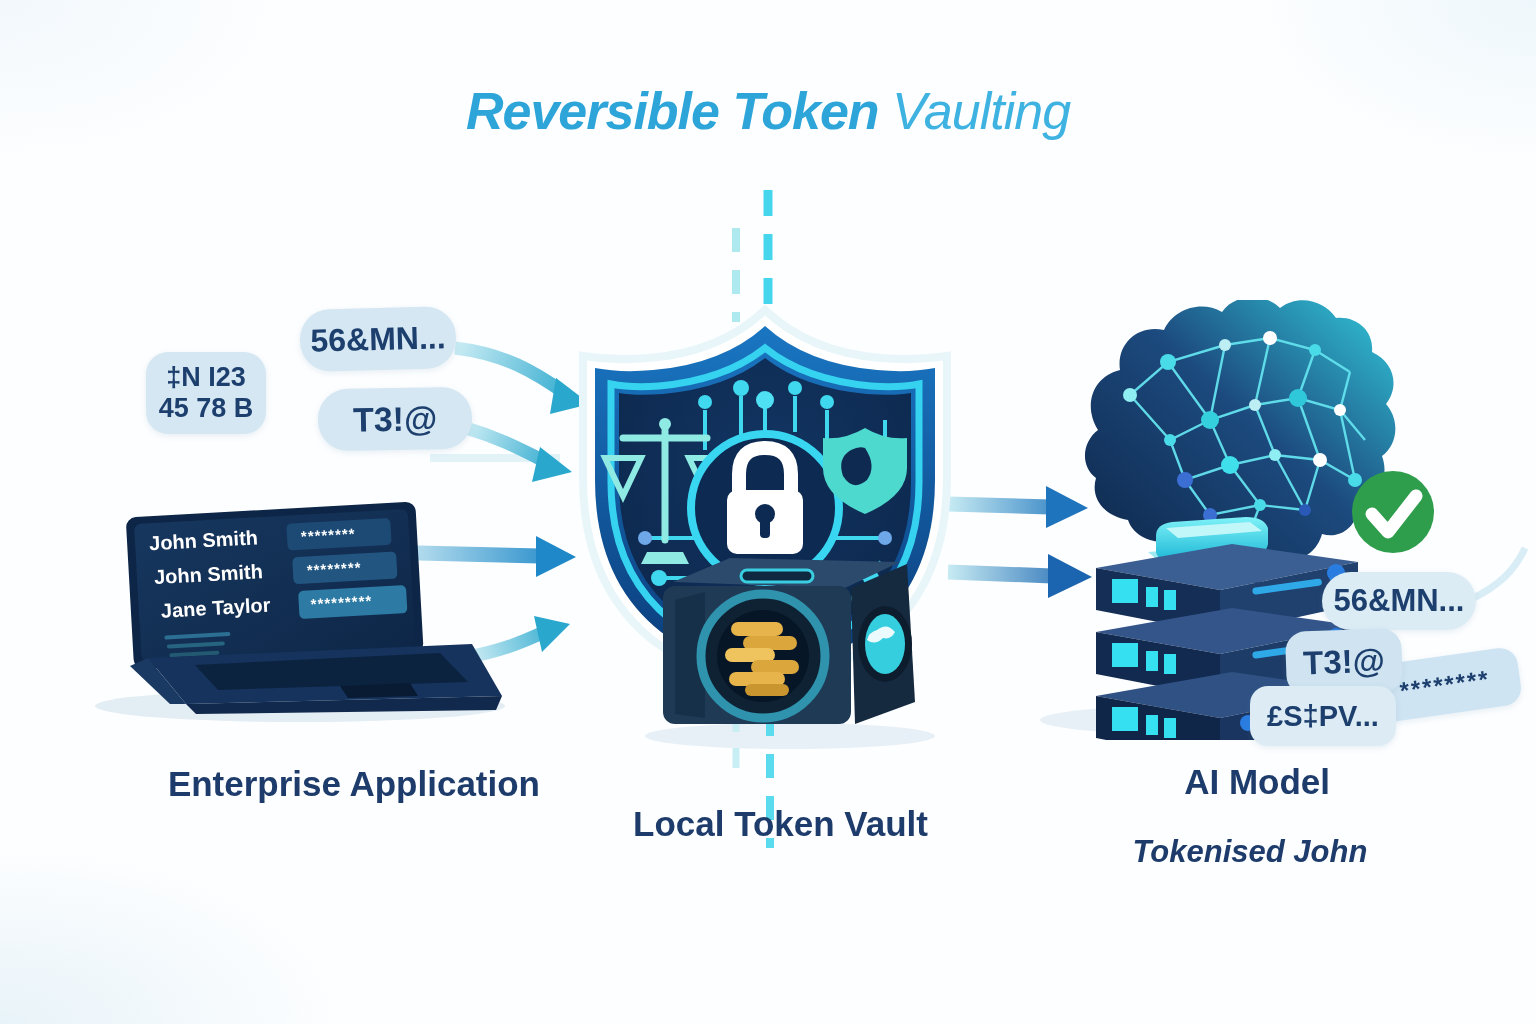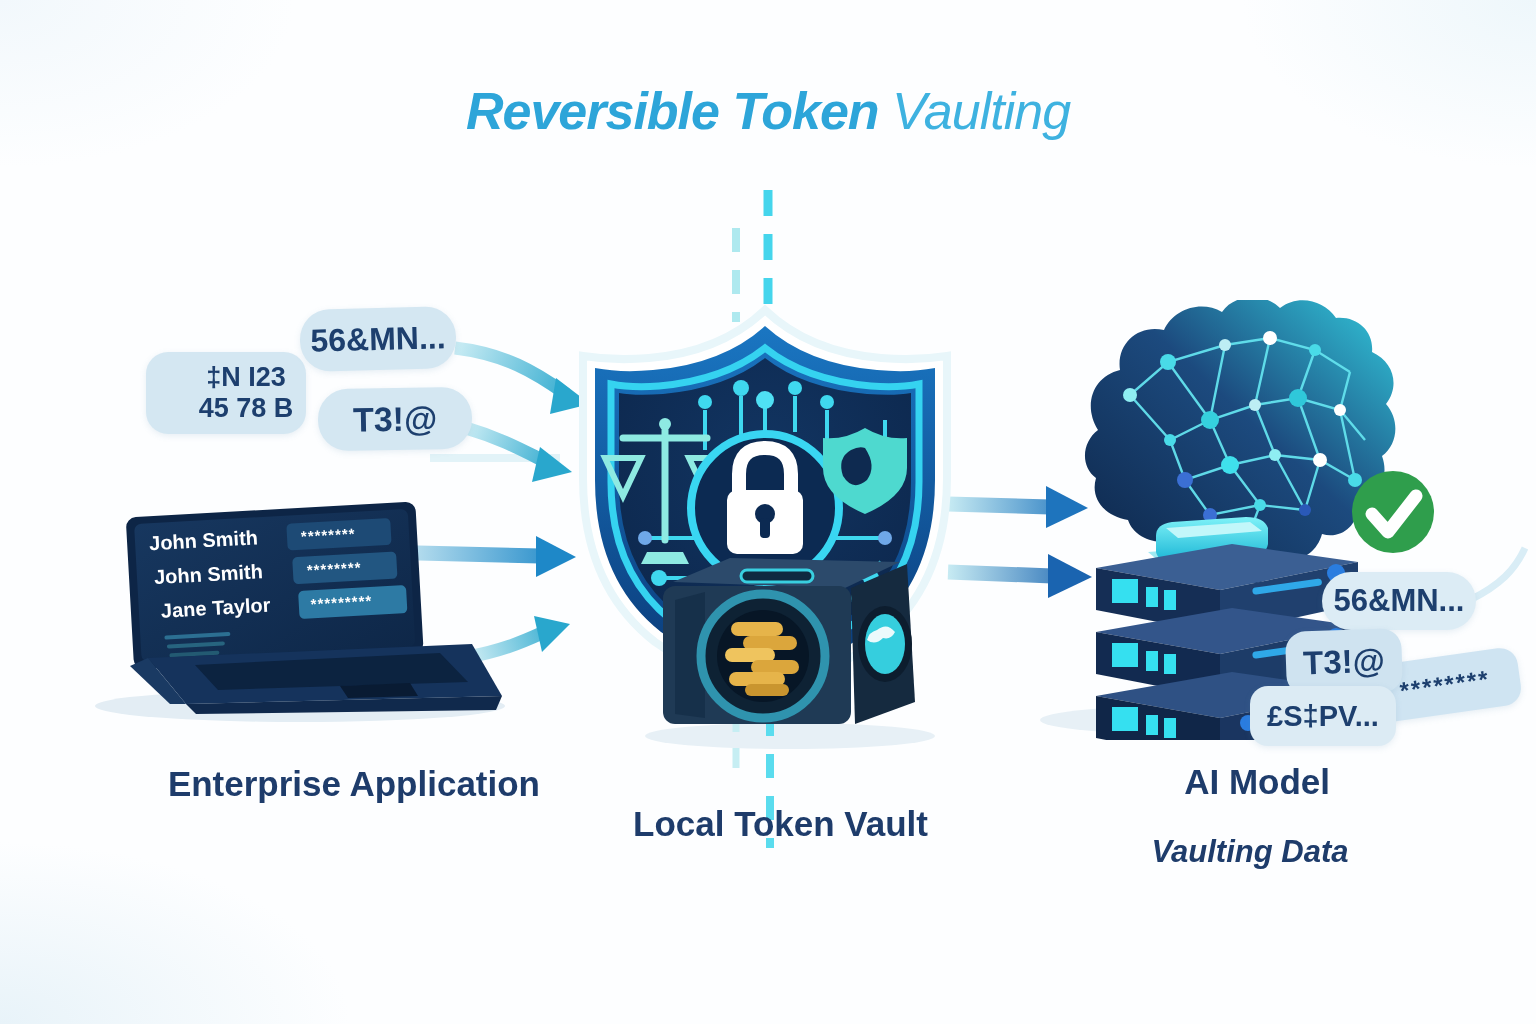--- a/index.html
+++ b/index.html
@@ -92,21 +92,21 @@
     <g>
       <path d="M948,504 L1050,507" stroke="url(#gr1)" stroke-width="15" fill="none"></path>
       <polygon points="1046,486 1088,508 1046,528" fill="#1e74bd"></polygon>
     </g>
     <g>
       <path d="M948,572 L1052,576" stroke="url(#gr2)" stroke-width="15" fill="none"></path>
       <polygon points="1048,554 1092,577 1048,598" fill="#1a64b0"></polygon>
     </g>
   </svg>
 
-  <div class="bubble abs" style="left:146px;top:352px;width:120px;height:82px;font-size:27px;line-height:1.15;border-radius:22px;flex-direction:column;padding-left:40px;">
+  <div class="bubble abs" style="left:146px;top:352px;width:120px;height:82px;font-size:27px;line-height:1.15;border-radius:22px;flex-direction:column;">
     <span>‡N I23</span>
     <span>45 78 B</span>
   </div>
 
   <div class="bubble abs" style="left:300px;top:308px;width:156px;height:62px;font-size:32px;border-radius:30px;transform:rotate(-1.5deg);">56&amp;MN...</div>
   <div class="bubble abs" style="left:318px;top:388px;width:154px;height:62px;font-size:34px;border-radius:30px;transform:rotate(-1deg);">T3!@</div>
 
   <svg class="abs" width="420" height="230" style="left:100px;top:490px">
     <defs>
       <linearGradient id="scr" x1="0" y1="0" x2="1" y2="1">
@@ -333,15 +333,15 @@
   </svg>
 
   <div class="bubble abs" style="left:1370px;top:656px;width:150px;height:58px;font-size:24px;border-radius:18px;transform:rotate(-8deg);background:#cfe4f2;letter-spacing:2px;z-index:1;">********</div>
   <div class="bubble abs" style="left:1322px;top:572px;width:154px;height:58px;font-size:31px;border-radius:29px;background:#dcecf5;z-index:2;">56&amp;MN...</div>
   <div class="bubble abs" style="left:1286px;top:630px;width:116px;height:64px;font-size:33px;border-radius:20px;transform:rotate(-2deg);background:#cfe3f0;z-index:2;">T3!@</div>
   <div class="bubble abs" style="left:1250px;top:686px;width:146px;height:60px;font-size:29px;border-radius:18px;background:#dcebf4;z-index:3;text-align:right;">£S‡PV...</div>
 
   <div class="lbl abs" style="left:140px;top:764px;width:400px;">Enterprise Application</div>
   <div class="lbl abs" style="left:608px;top:804px;width:320px;">Local Token Vault</div>
   <div class="lbl abs" style="left:1090px;top:762px;width:240px;">AI Model</div>
-  <div class="sublbl abs" style="left:1090px;top:834px;width:320px;">Vaulting Data</div>
+  <div class="sublbl abs" style="left:1090px;top:834px;width:320px;">Tokenised John</div>
 
 </div>
 
 </body></html>

